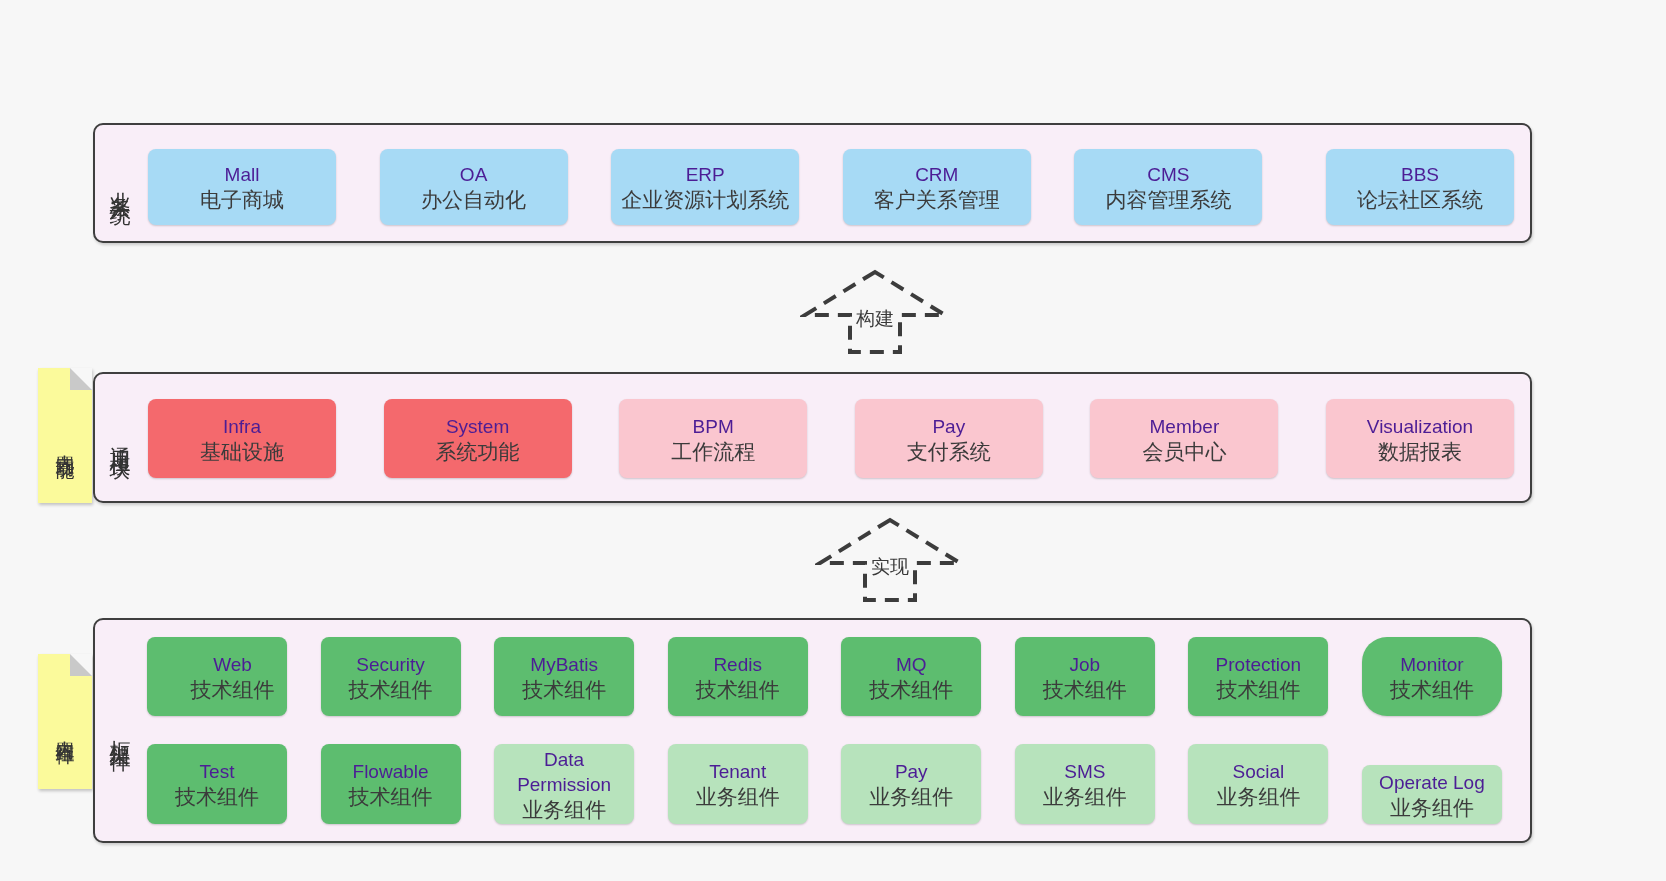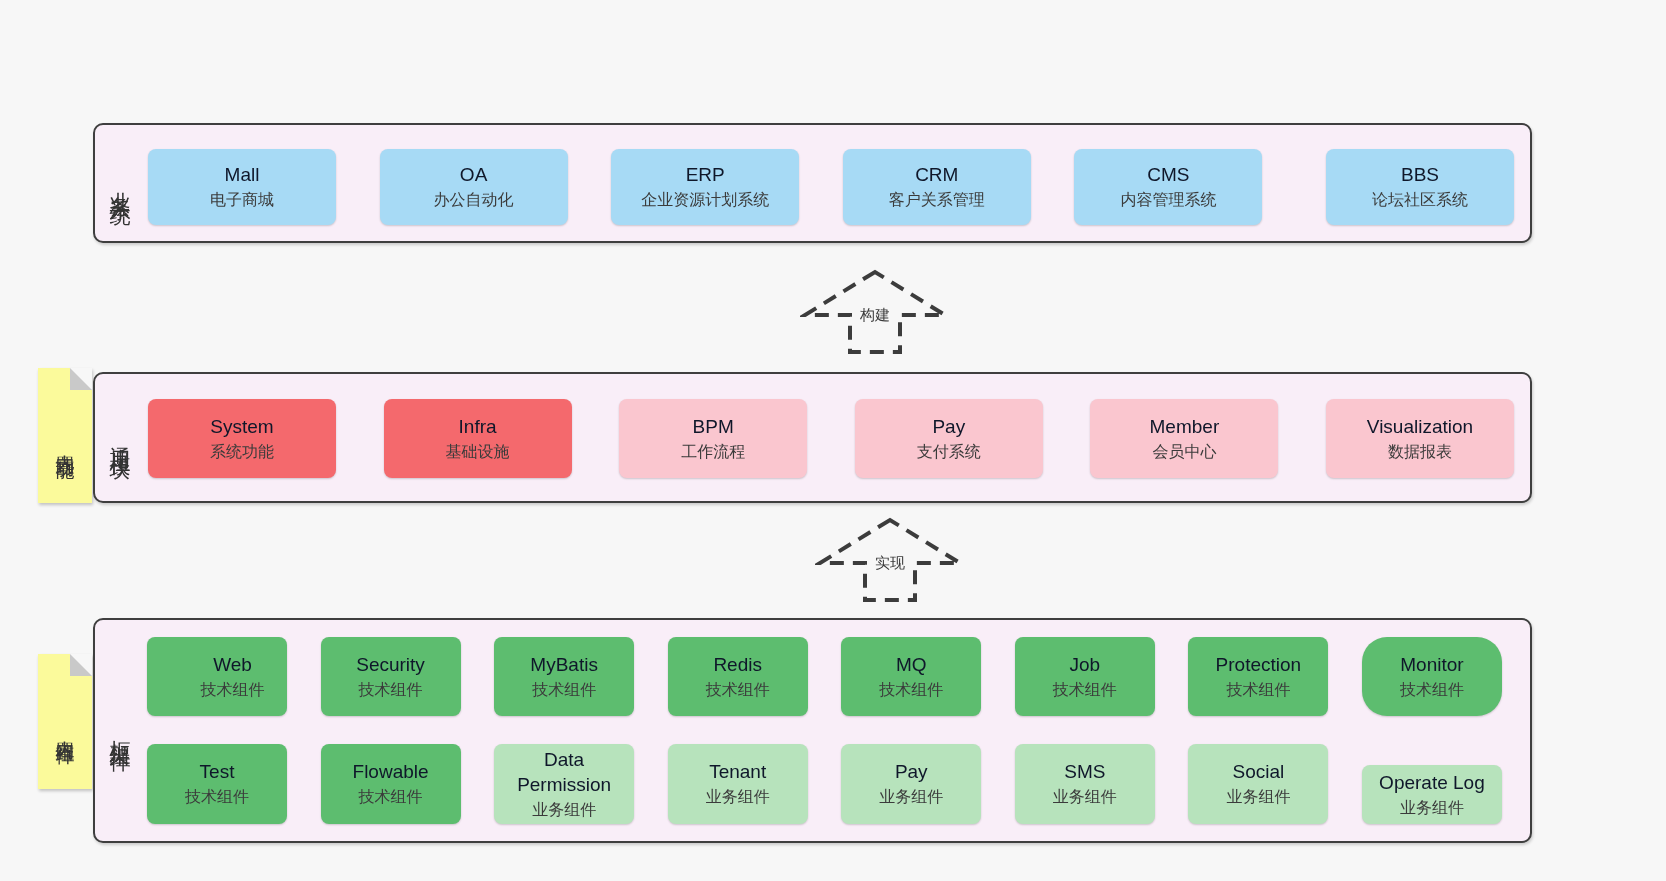--- a/index.html
+++ b/index.html
@@ -54,22 +54,22 @@
     box-shadow:0 1px 2px rgba(0,0,0,0.18);
     display:flex;flex-direction:column;
     align-items:center;justify-content:center;
     text-align:center;
     line-height:25px;
     padding:2px 4px;
     box-sizing:border-box;
   }
   .panel-business .box,.panel-modules .box{width:188px;}
   .panel-framework .box{width:140px;}
-  .box-title{font-size:19px;color:#0f172a;}
-  .box-subtitle{font-size:16px;color:#3b3b3b;}
+  .box-title{font-size:19px;color:#4c1d95;}
+  .box-subtitle{font-size:21px;color:#3b3b3b;}
   
   .note{
     position:absolute;
     left:38px;width:54px;height:135px;
     background:var(--note-fill,#fbfa9b);
     box-shadow:1px 2px 3px rgba(0,0,0,0.22);
     z-index:1;
   }
   .note-modules{top:368px;}
   .note-framework{top:654px;}
@@ -98,21 +98,21 @@
     position:absolute;width:150px;height:88px;z-index:3;
   }
   .arrow-build{left:800px;top:268px;}
   .arrow-implement{left:815px;top:516px;}
   .arrow svg{position:absolute;left:0;top:0;width:100%;height:100%;}
   .arrow-label{
     position:absolute;
     left:50%;top:42%;
     transform:translateX(-50%);
     background:var(--page-bg,#f7f7f7);
-    font-size:15px;
+    font-size:19px;
     color:#3a3a3a;
     padding:1px 3px;
     white-space:nowrap;
   }
 </style>
 </head>
 <body>
 
 <div class="canvas">
 
@@ -154,26 +154,26 @@
   </div>
 
   <div class="note note-modules">
     <div class="note-label">内置功能</div>
   </div>
 
   <section class="panel panel-modules">
     <div class="side-label">通用模块</div>
     <div class="box-row">
         <div class="box" style="background: rgb(244, 105, 109);">
+          <div class="box-title">Infra</div>
+          <div class="box-subtitle">基础设施</div>
+        </div>
+        <div class="box" style="background: rgb(244, 105, 109);">
           <div class="box-title">System</div>
           <div class="box-subtitle">系统功能</div>
-        </div>
-        <div class="box" style="background: rgb(244, 105, 109);">
-          <div class="box-title">Infra</div>
-          <div class="box-subtitle">基础设施</div>
         </div>
         <div class="box" style="background: rgb(250, 198, 207);">
           <div class="box-title">BPM</div>
           <div class="box-subtitle">工作流程</div>
         </div>
         <div class="box" style="background: rgb(250, 198, 207);">
           <div class="box-title">Pay</div>
           <div class="box-subtitle">支付系统</div>
         </div>
         <div class="box" style="background: rgb(250, 198, 207);">

